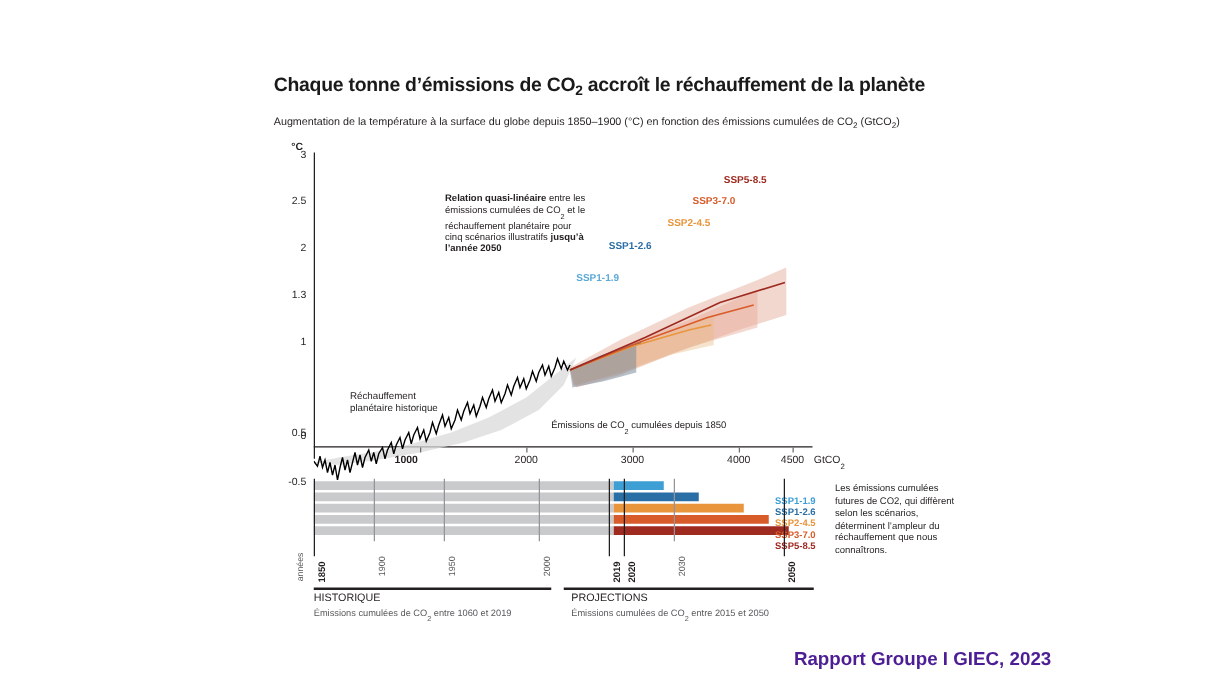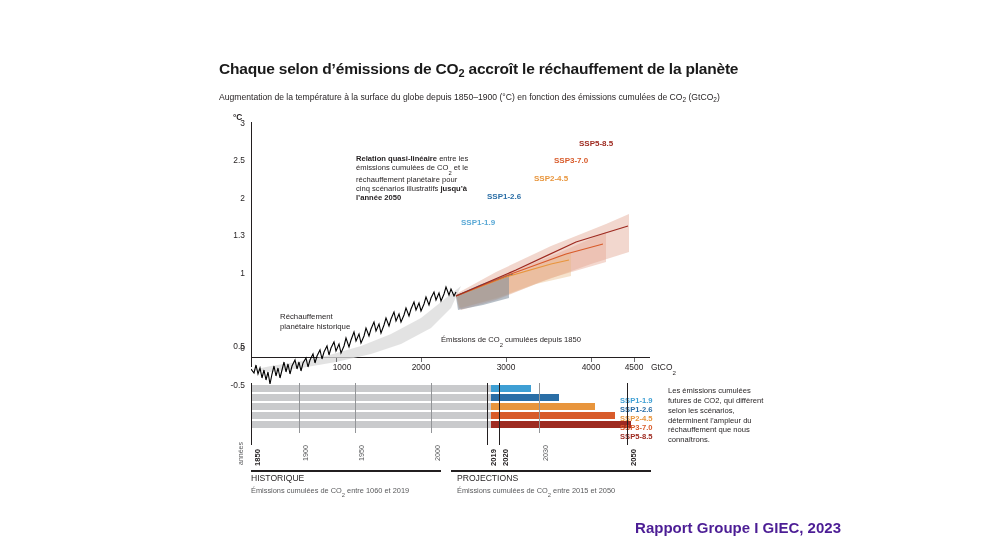--- a/index.html
+++ b/index.html
@@ -232,21 +232,21 @@
     font-weight: bold;
     color: #4c1d95;
   }
 </style>
 </head>
 <body>
 
 <div class="slide">
 
   <div class="title">
-    <span>Chaque selon d’émissions de CO</span><sub>2</sub><span> accroît le réchauffement de la planète</span>
+    <span>Chaque tonne d’émissions de CO</span><sub>2</sub><span> accroît le réchauffement de la planète</span>
   </div>
 
   <div class="subtitle">
     <span>Augmentation de la température à la surface du globe depuis 1850–1900 (°C) en fonction des émissions cumulées de CO</span><sub>2</sub><span> (GtCO</span><sub>2</sub><span>)</span>
   </div>
 
   <div class="chart">
 
     <div class="yaxis-unit">°C</div>
 
@@ -293,21 +293,21 @@
           <path d="M 205,174 L 265,148 L 325,120 L 377,104" fill="none" stroke="#9e2a20" stroke-width="1.3"></path>
         </g>
       </svg>
 
       <div class="tick" style="left:85px;  top:236px;"></div>
       <div class="tick" style="left:170px; top:236px;"></div>
       <div class="tick" style="left:255px; top:236px;"></div>
       <div class="tick" style="left:340px; top:236px;"></div>
       <div class="tick" style="left:383px; top:236px;"></div>
 
-      <div class="xlabel" style="left:71px;  top:240px;">1000</div>
+      <div class="xlabel" style="left:54px;  top:240px;font-weight:bold;">1000</div>
       <div class="xlabel" style="left:150px; top:240px;">2000</div>
       <div class="xlabel" style="left:235px; top:240px;">3000</div>
       <div class="xlabel" style="left:320px; top:240px;">4000</div>
       <div class="xlabel" style="left:363px; top:240px;">4500</div>
 
       <div class="gtco2" style="left:400px; top:240px;">GtCO<sub>2</sub></div>
 
       <div class="emis-label" style="left:190px; top:213px;">
         Émissions de CO<sub>2</sub> cumulées depuis 1850
       </div>

